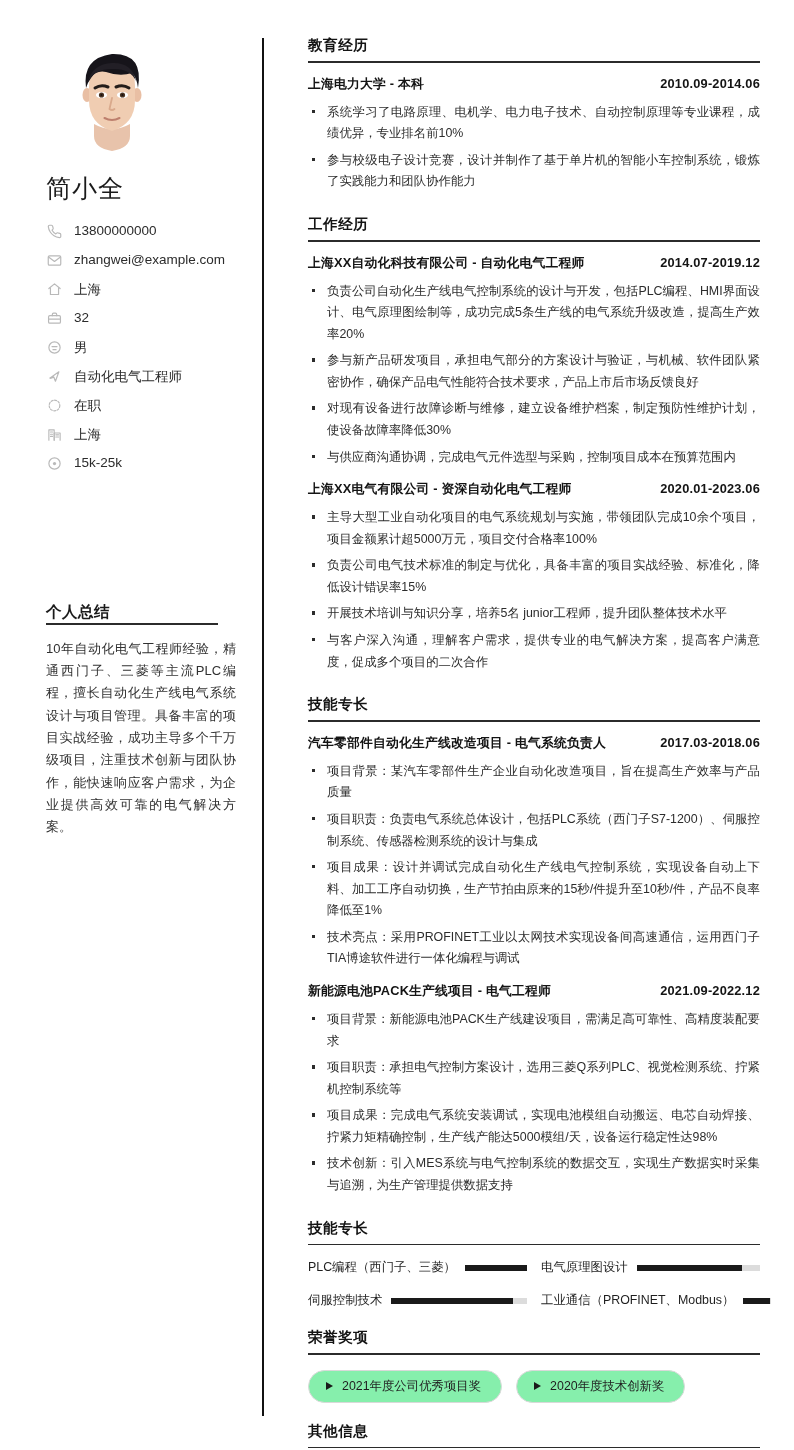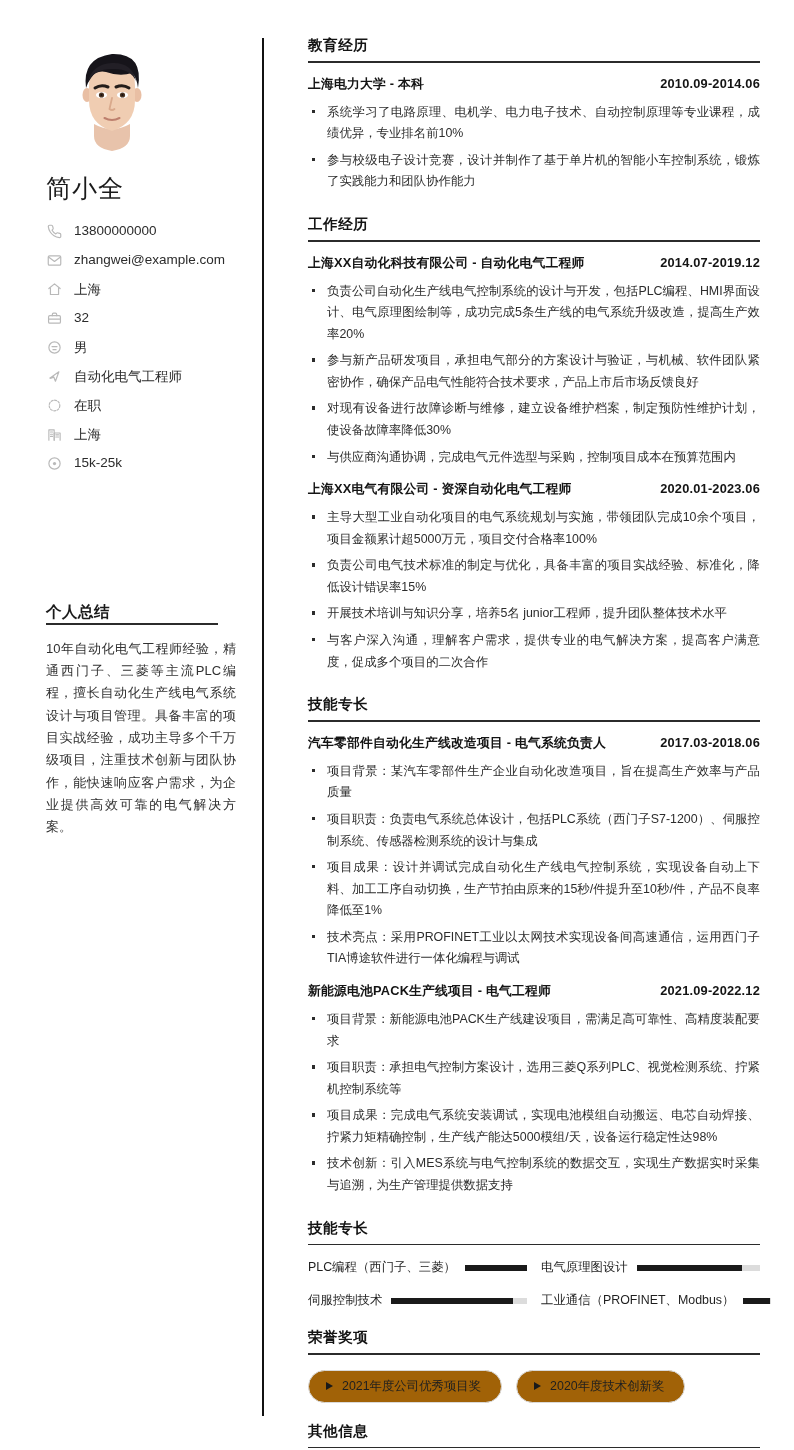--- a/index.html
+++ b/index.html
@@ -184,21 +184,21 @@
   }
   .award-chip {
     display: flex;
     align-items: center;
     gap: 9px;
     border: 1px solid #d9d9d9;
     border-radius: 17px;
     padding: 7px 20px 7px 17px;
     font-size: 12.4px;
     color: #1f1f1f;
-    background: #a16207;
+    background: #86efac;
   }
   .award-tri {
     width: 0; height: 0;
     border-left: 7px solid #1a1a1a;
     border-top: 4.5px solid transparent;
     border-bottom: 4.5px solid transparent;
   }
 
   
   .other-row {

